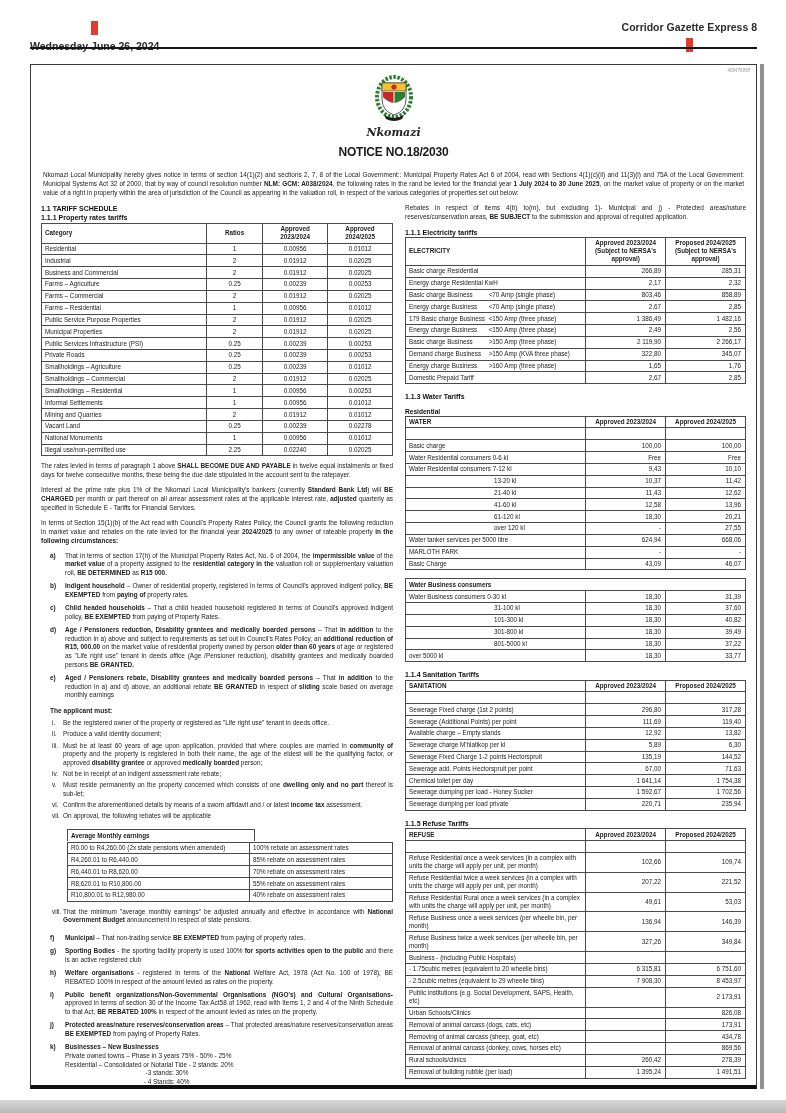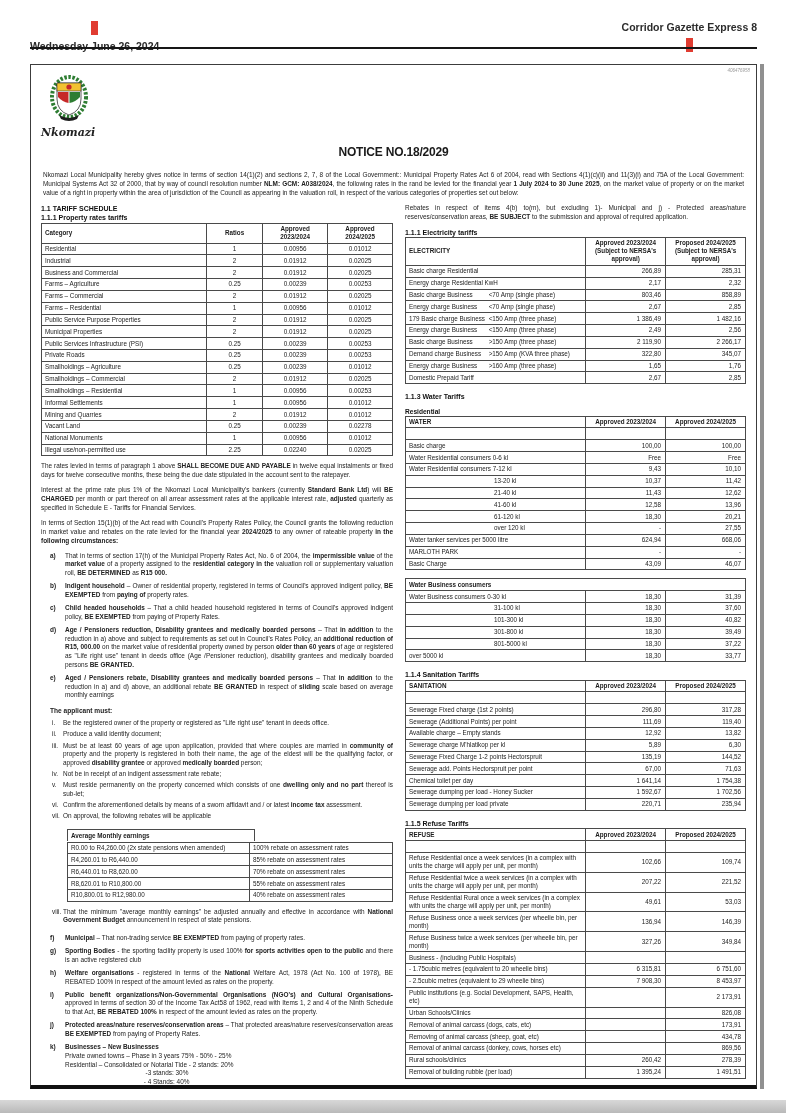--- a/index.html
+++ b/index.html
@@ -16,21 +16,21 @@
   .scan-right{position:absolute;top:64px;bottom:24px;right:22px;width:4px;background:#909090;}
   .scan-bottom{position:absolute;left:0;right:0;bottom:0;height:13px;background:linear-gradient(#d8d8d8,#b9b9b9);}
   
   .notice-box{
     position:absolute;top:64px;left:30px;width:727px;bottom:24px;box-sizing:border-box;
     border:1.5px solid #3c3c3c;border-bottom:4px solid #111;
     padding:6px 10px 8px 10px;background:#fff;
   }
   .ref-num{position:absolute;top:3px;right:6px;font-size:4.5px;font-style:italic;color:#9a9a9a;}
   
-  .crest-wrap{text-align:left;margin-top:4px;}
+  .crest-wrap{text-align:center;margin-top:4px;}
   .muni-script{font-family:"DejaVu Serif",serif;font-style:italic;font-weight:bold;color:#222;line-height:1.1;}
   .muni-script .l1{font-size:11px;}
   .muni-script .l2{font-size:12px;}
   .titles{text-align:center;margin-top:6px;line-height:1.3;}
   .titles .t{font-size:12px;font-weight:bold;color:#1a1a1a;letter-spacing:-0.2px;}
   
   .intro{margin:9px 2px 0 2px;font-size:6.45px;line-height:1.4;text-align:justify;color:#222;}
   
   .cols{display:flex;gap:12px;margin-top:7px;align-items:flex-start;}
   .col-l{width:352px;flex:none;}
@@ -98,21 +98,21 @@
       <path d="M17 17 h10.5 v11 q-6 -1 -10.5 -6 z" fill="#c62828"></path>
       <path d="M28.5 17 H39 v5 q-4.5 5 -10.5 6 z" fill="#2e7d32"></path>
       <path d="M18 40 q10 6 20 0 l-2 4 q-8 4 -16 0 z" fill="#1c1c1c"></path>
     </svg>
     <div class="muni-script">
       <div class="l1">Nkomazi</div>
     </div>
   </div>
 
   <div class="titles">
-    <div class="t">NOTICE NO.18/2029</div>
+    <div class="t">NOTICE NO.18/2030</div>
   </div>
 
   <p class="intro">Nkomazi Local Municipality hereby gives notice in terms of section 14(1)(2) and sections 2, 7, 8 of the Local Government:: Municipal Property Rates Act 6 of 2004, read with Sections 4(1)(c)(ii) and 11(3)(i) and 75A of the Local Government: Municipal Systems Act 32 of 2000, that by way of council resolution number <b>NLM: GCM: A038/2024</b>, the following rates in the rand be levied for the financial year <b>1 July 2024 to 30 June 2025</b>, on the market value of property or on the market value of a right in property within the area of jurisdiction of the Council as appearing in the valuation roll, in respect of the various categories of properties set out below:</p>
 
   <div class="cols">
 
     <div class="col-l">
       <div class="sec-h">1.1    TARIFF SCHEDULE</div>
       <div class="sec-h">1.1.1 Property rates tariffs</div>
 

